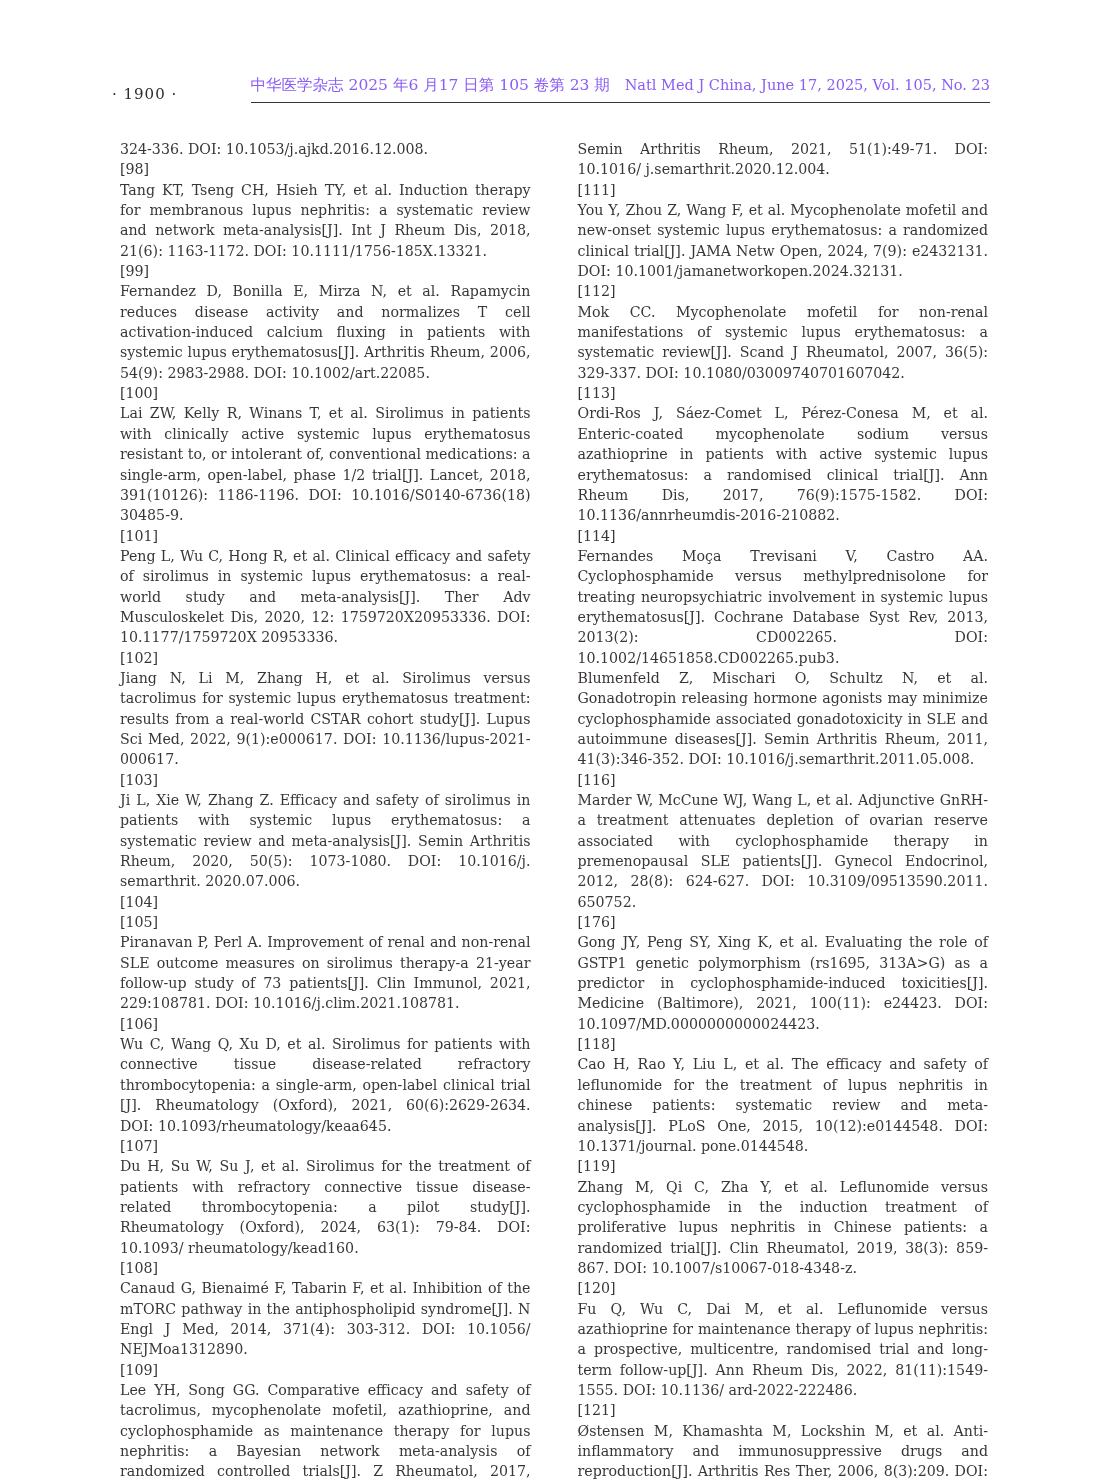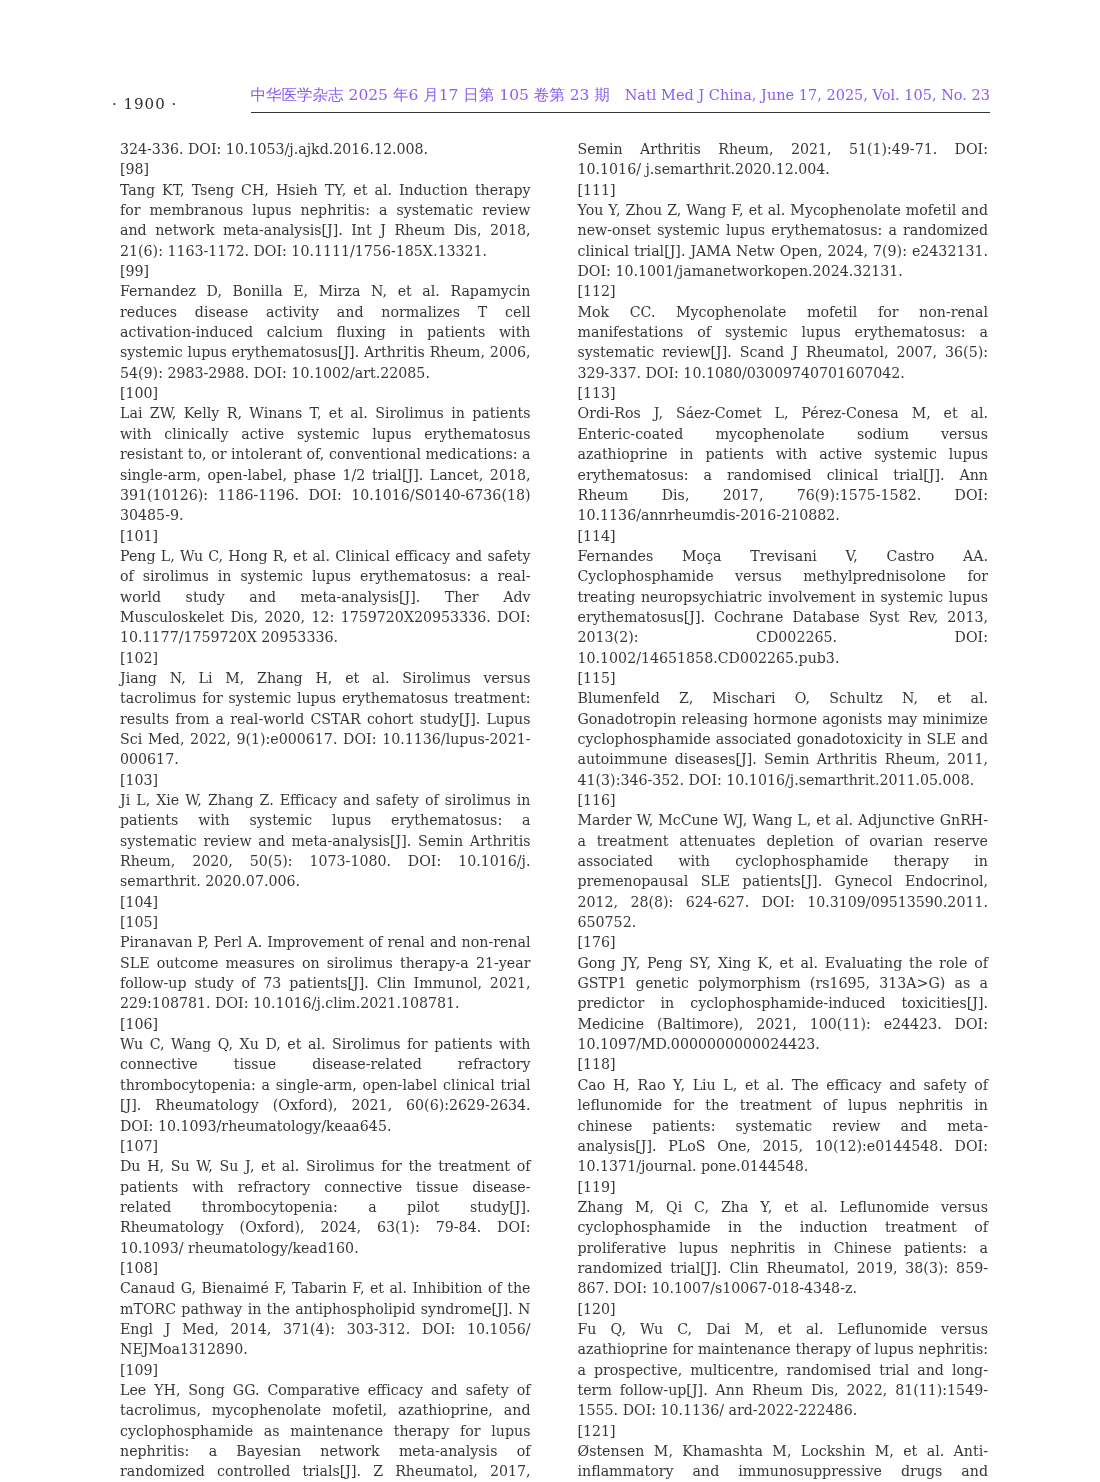--- a/index.html
+++ b/index.html
@@ -16,21 +16,21 @@
     overflow: hidden;
   }
   .page {
     position: absolute;
     inset: 0;
     background: #ffffff;
   }
   
   .page-header {
     position: absolute;
-    top: 86px;
+    top: 76px;
     left: 112px;
     width: 878px;
     display: flex;
     justify-content: space-between;
     align-items: flex-end;
     font-size: 15px;
     line-height: 1.25;
     white-space: nowrap;
   }
   .page-number {
@@ -163,21 +163,20 @@
         </div>
         <div class="ref">
           <div class="ref-num">[113]</div>
           <div class="ref-text">Ordi-Ros J, Sáez-Comet L, Pérez-Conesa M, et al. Enteric-coated mycophenolate sodium versus azathioprine in patients with active systemic lupus erythematosus: a randomised clinical trial[J]. Ann Rheum Dis, 2017, 76(9):1575-1582. DOI: 10.1136/annrheumdis-2016-210882.</div>
         </div>
         <div class="ref">
           <div class="ref-num">[114]</div>
           <div class="ref-text">Fernandes Moça Trevisani V, Castro AA. Cyclophosphamide versus methylprednisolone for treating neuropsychiatric involvement in systemic lupus erythematosus[J]. Cochrane Database Syst Rev, 2013, 2013(2): CD002265. DOI: 10.1002/14651858.CD002265.pub3.</div>
         </div>
         <div class="ref">
-          <div class="ref-num">[115]</div>
           <div class="ref-text">Blumenfeld Z, Mischari O, Schultz N, et al. Gonadotropin releasing hormone agonists may minimize cyclophosphamide associated gonadotoxicity in SLE and autoimmune diseases[J]. Semin Arthritis Rheum, 2011, 41(3):346-352. DOI: 10.1016/j.semarthrit.2011.05.008.</div>
         </div>
         <div class="ref">
           <div class="ref-num">[116]</div>
           <div class="ref-text">Marder W, McCune WJ, Wang L, et al. Adjunctive GnRH-a treatment attenuates depletion of ovarian reserve associated with cyclophosphamide therapy in premenopausal SLE patients[J]. Gynecol Endocrinol, 2012, 28(8): 624-627. DOI: 10.3109/09513590.2011. 650752.</div>
         </div>
         <div class="ref">
           <div class="ref-num">[176]</div>
           <div class="ref-text">Gong JY, Peng SY, Xing K, et al. Evaluating the role of GSTP1 genetic polymorphism (rs1695, 313A&gt;G) as a predictor in cyclophosphamide-induced toxicities[J]. Medicine (Baltimore), 2021, 100(11): e24423. DOI: 10.1097/MD.0000000000024423.</div>
         </div>

